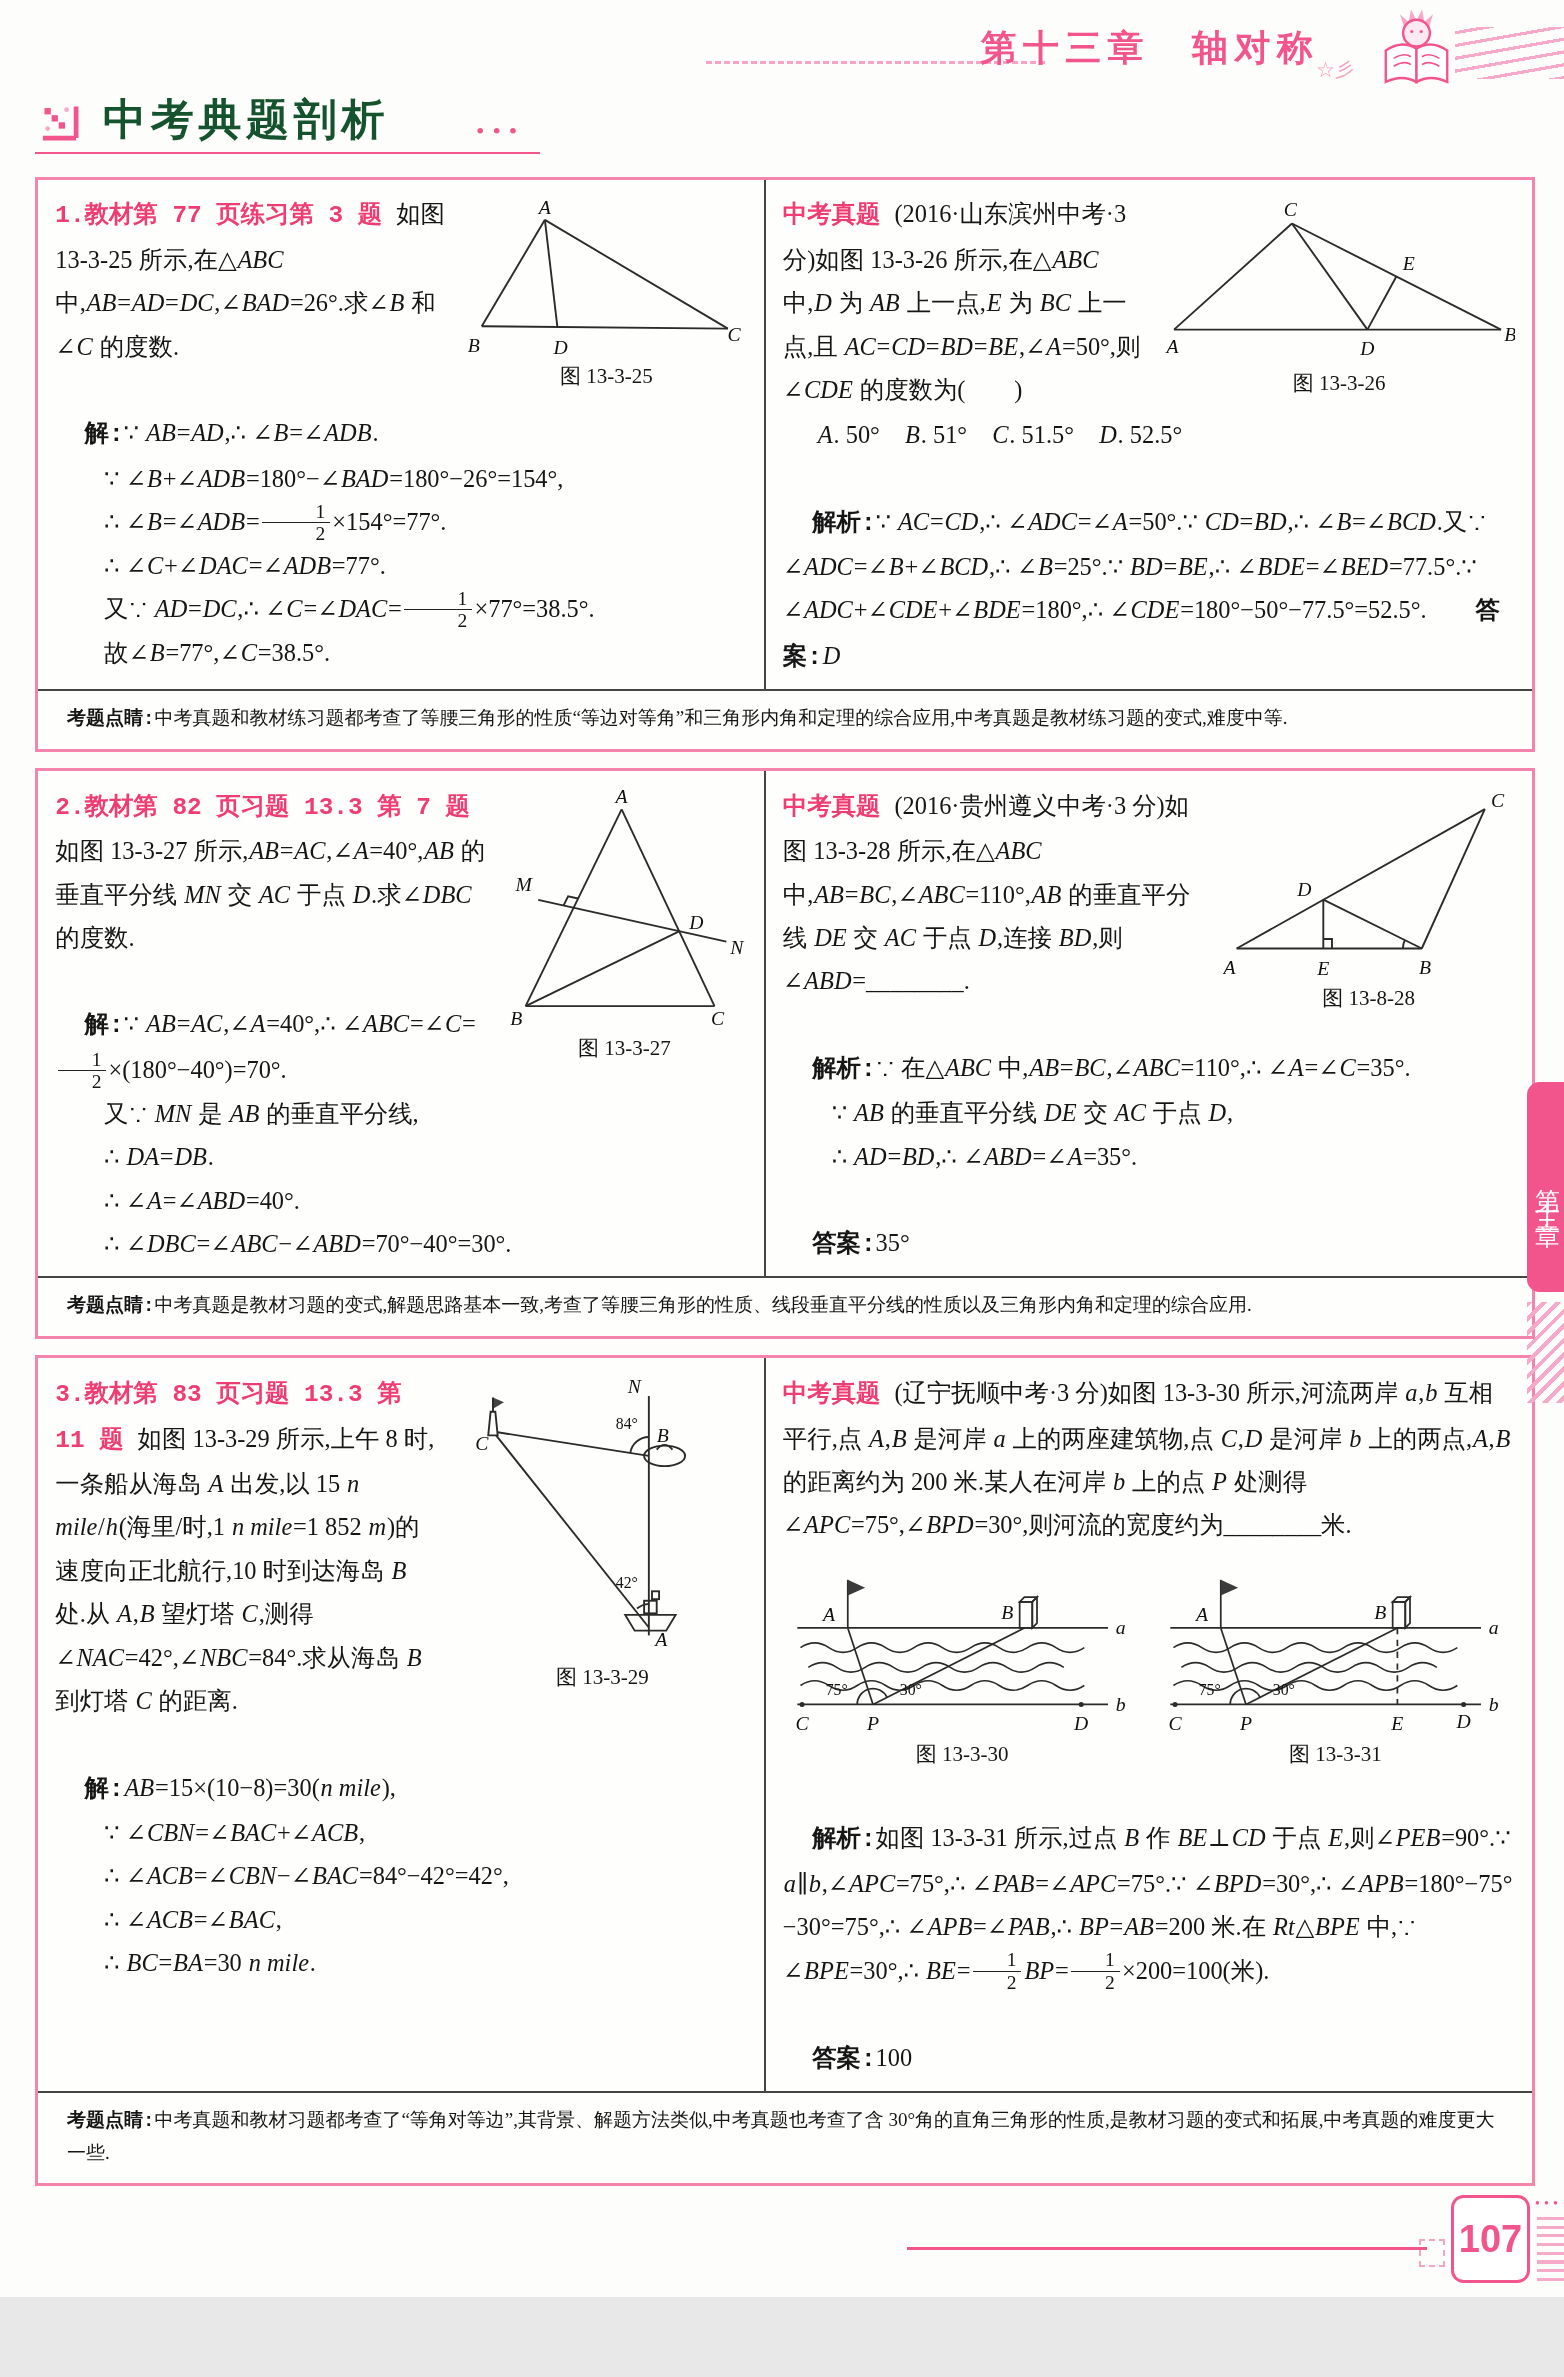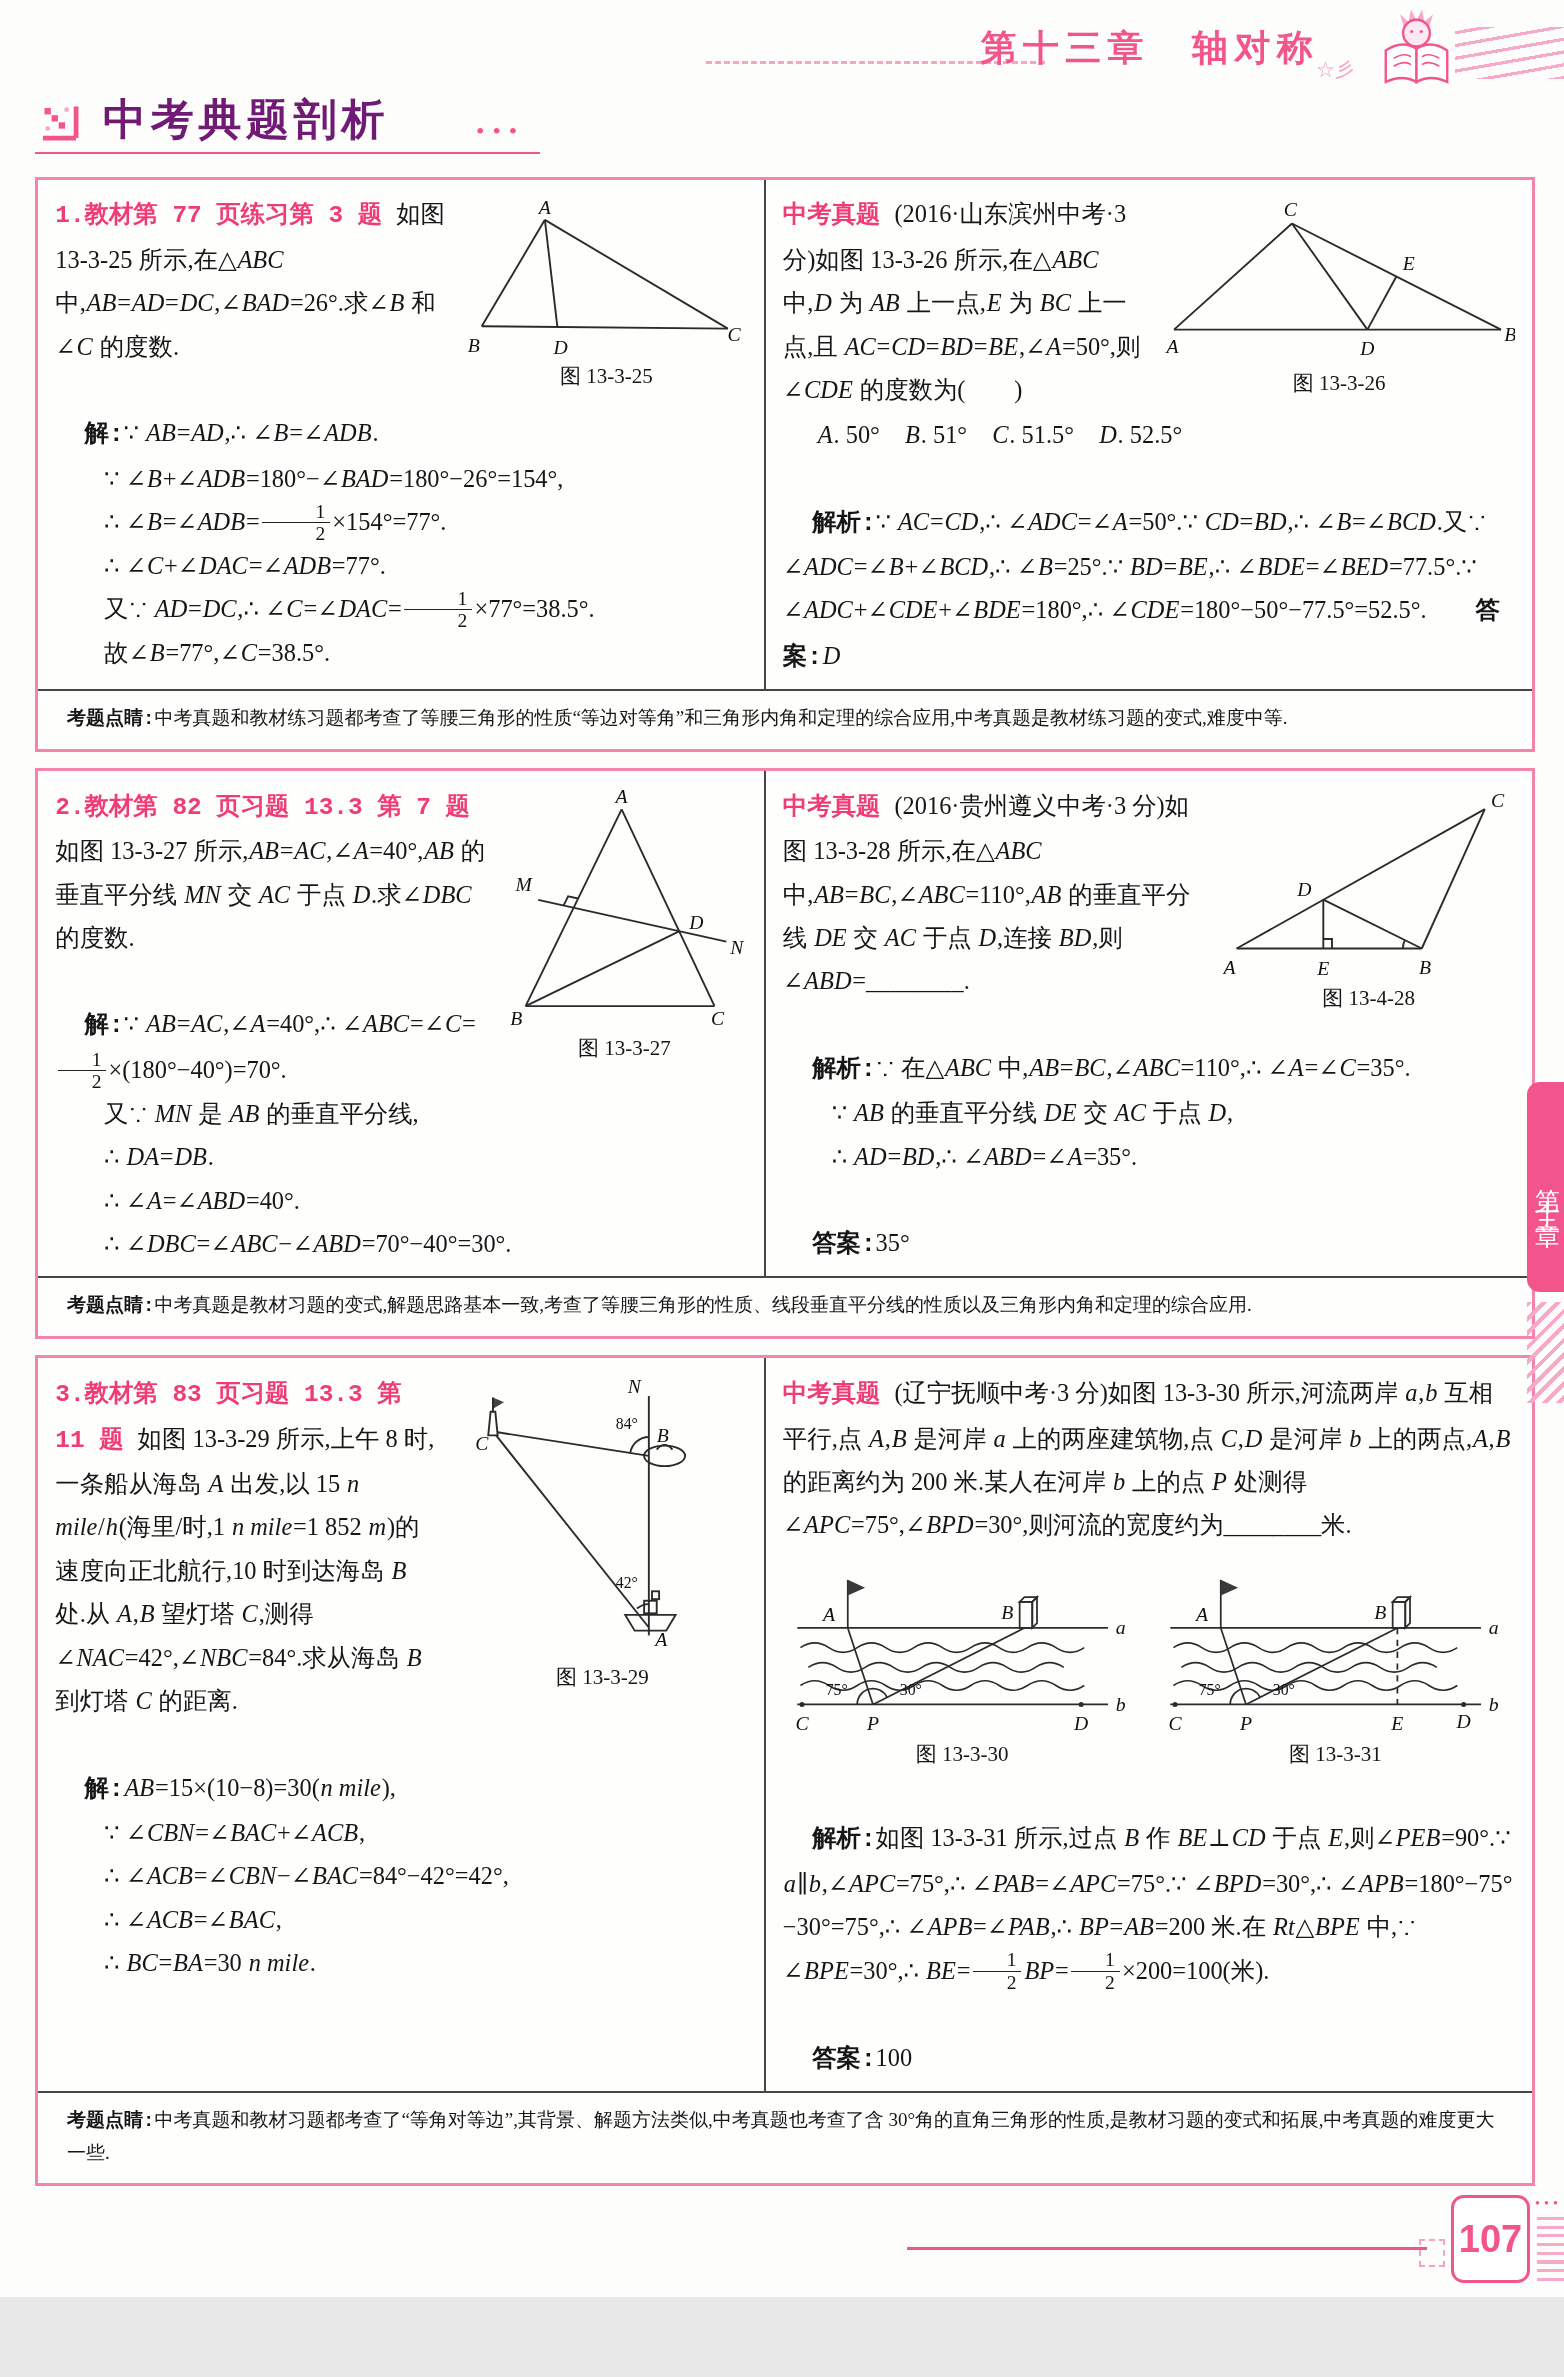--- a/index.html
+++ b/index.html
@@ -10,21 +10,21 @@
   .hdr-dash{position:absolute;right:520px;top:61px;width:339px;border-top:3.2px dashed #f6a3c4;}
   .hdr-title{position:absolute;right:246px;top:24px;color:#f2548c;font-size:36px;font-weight:bold;
              letter-spacing:6.3px;font-family:"Liberation Sans","DejaVu Sans",sans-serif;}
   .hdr-stars{position:absolute;right:211px;top:57px;color:#f6a3c4;font-size:19px;}
   .mascot{position:absolute;right:102px;top:3.2px;}
   .hdr-stripes{position:absolute;right:0;top:27px;width:110px;height:52px;
                background:repeating-linear-gradient(-10deg,#f6a9c9 0 3.2px,rgba(0,0,0,0) 3.2px 12.6px);}
   
   .tbar{position:relative;margin:3.2px 32px 12.6px 35px;height:73px;}
   .tbar-icon{position:absolute;left:0;top:6.3px;}
-  .tbar-text{position:absolute;left:68px;top:0;color:#701a75;font-size:43px;font-weight:bold;
+  .tbar-text{position:absolute;left:68px;top:0;color:#14532d;font-size:43px;font-weight:bold;
              letter-spacing:4.7px;font-family:"Liberation Sans","DejaVu Sans",sans-serif;}
   .tbar-dots{position:absolute;left:441px;top:27px;color:#f2548c;font-size:24px;letter-spacing:8px;}
   .tbar-rule{position:absolute;left:0;top:61px;width:505px;border-top:2.4px solid #f2548c;}
   
   .box{margin:0 30px 16px 35px;border:3.2px solid #f584ad;background:#fefefd;}
   .cols{display:flex;align-items:stretch;}
   .col{padding:12.6px 17.3px 9.5px;box-sizing:border-box;font-size:24.4px;line-height:1.78;}
   .col::after{content:"";display:block;clear:both;}
   .col-left{width:48.7%;border-right:2.4px solid #454545;}
   .col-right{width:51.3%;}
@@ -204,21 +204,21 @@
               <line x1="127" y1="143" x2="252" y2="205"></line>
               <polyline points="127,193 138,193 138,205"></polyline>
               <path d="M228,205 A24,24 0 0 1 230.5,194.3"></path>
             </g>
             <text x="112" y="138" text-anchor="end">D</text>
             <text x="340" y="26" text-anchor="start">C</text>
             <text x="8" y="237" text-anchor="middle">A</text>
             <text x="127" y="239" text-anchor="middle">E</text>
             <text x="256" y="237" text-anchor="middle">B</text>
           </svg>
-          <div class="cap">图 13-4-28</div>
+          <div class="cap">图 13-8-28</div>
         </div>
         <p class="para"><b class="tag">中考真题</b><span class="m">(2016·贵州遵义中考·3 分)如图 13-3-28 所示,在△<i>ABC</i> 中,<i>AB</i>=<i>BC</i>,∠<i>ABC</i>=110°,<i>AB</i> 的垂直平分线 <i>DE</i> 交 <i>AC</i> 于点 <i>D</i>,连接 <i>BD</i>,则∠<i>ABD</i>=________.</span></p>
         <div class="sol">
             <div class="sline ind1"><b>解析:</b>∵ 在△<i>ABC</i> 中,<i>AB</i>=<i>BC</i>,∠<i>ABC</i>=110°,∴ ∠<i>A</i>=∠<i>C</i>=35°.</div>
             <div class="sline ind2">∵ <i>AB</i> 的垂直平分线 <i>DE</i> 交 <i>AC</i> 于点 <i>D</i>,</div>
             <div class="sline ind2">∴ <i>AD</i>=<i>BD</i>,∴ ∠<i>ABD</i>=∠<i>A</i>=35°.</div>
             <div class="sline ind1"><b>答案:</b>35°</div>
           </div>
       </div>
     </div>

